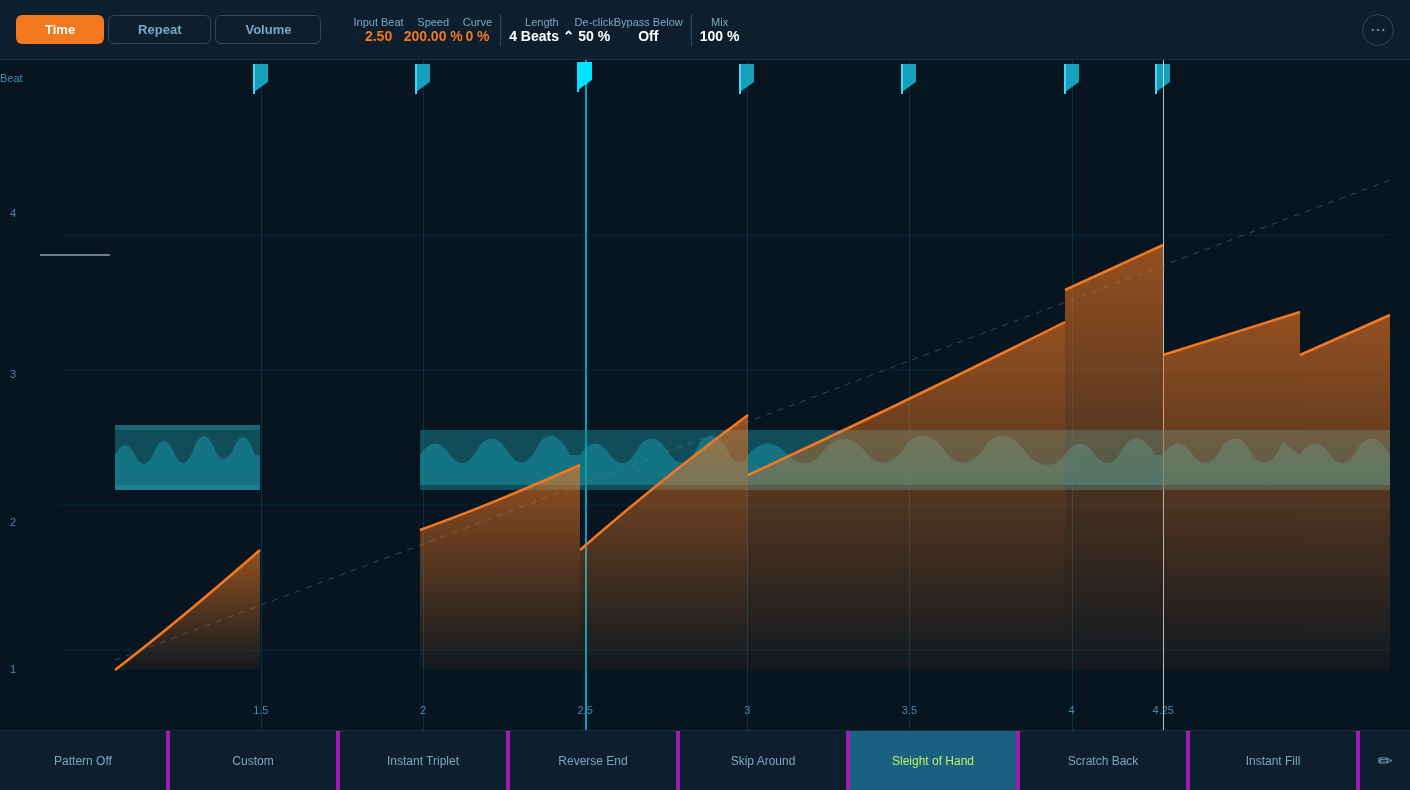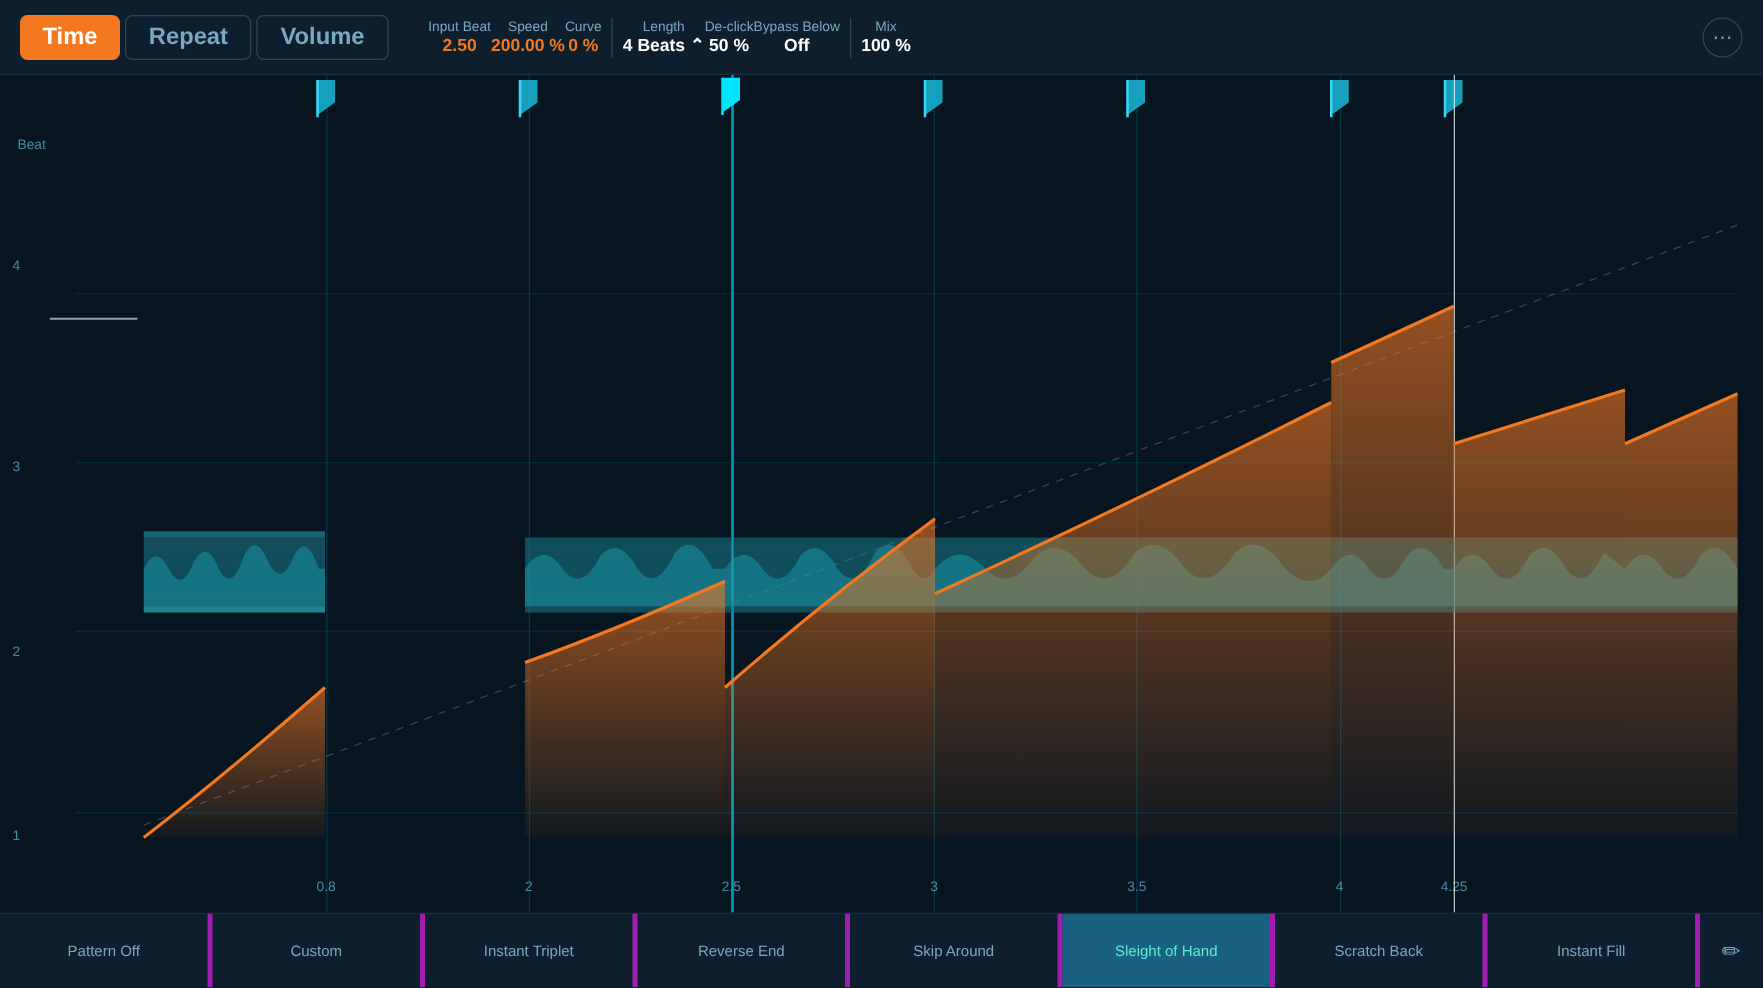--- a/index.html
+++ b/index.html
@@ -20,25 +20,25 @@
       align-items: center;
       padding: 0 16px;
       border-bottom: 1px solid #1a3040;
       gap: 8px;
     }
     .tab-group {
       display: flex;
       gap: 4px;
     }
     .tab-btn {
-      padding: 6px 18px;
+      padding: 6px 29px;
       border-radius: 6px;
       border: none;
       cursor: pointer;
-      font-size: 19px;
+      font-size: 13px;
       font-weight: 600;
     }
     .tab-btn.active {
       background: #f47820;
       color: #fff;
     }
     .tab-btn.inactive {
       background: transparent;
       color: #7aa8c0;
       border: 1px solid #2a4a5a;
@@ -100,24 +100,23 @@
       position: absolute;
       top: 0; left: 0;
       width: 100%;
       height: 100%;
     }
 
     
     .beat-label {
       position: absolute;
       top: 12px;
-      left: 14px;
+      left: 0;
       font-size: 11px;
       color: #4a8aaa;
-      margin-top: 38px;
     }
 
     
     .y-axis-num {
       position: absolute;
       left: 10px;
       font-size: 11px;
       color: #4a8aaa;
     }
 
@@ -147,21 +146,21 @@
       color: #7aa8c0;
       cursor: pointer;
       border: none;
       background: transparent;
       border-right: 4px solid #a21caf;
       font-weight: 500;
       transition: background 0.15s;
     }
     .preset-btn.active {
       background: #1a6080;
-      color: #5eead4;
+      color: #bef264;
     }
     .edit-btn {
       width: 50px;
       display: flex;
       align-items: center;
       justify-content: center;
       background: transparent;
       border: none;
       color: #7aa8c0;
       cursor: pointer;
@@ -226,21 +225,21 @@
 
 <div class="main-area">
 
   <span class="beat-label">Beat</span>
 
   <span class="y-axis-num" style="top:22%;">4</span>
   <span class="y-axis-num" style="top:46%;">3</span>
   <span class="y-axis-num" style="top:68%;">2</span>
   <span class="y-axis-num" style="top:90%;">1</span>
 
-  <span class="x-axis-num" style="left:18.5%;">0.8</span>
+  <span class="x-axis-num" style="left:18.5%;">1.5</span>
   <span class="x-axis-num" style="left:30%;">2</span>
   <span class="x-axis-num" style="left:41.5%;">2.5</span>
   <span class="x-axis-num" style="left:53%;">3</span>
   <span class="x-axis-num" style="left:64.5%;">3.5</span>
   <span class="x-axis-num" style="left:76%;">4</span>
   <span class="x-axis-num" style="left:82.5%;">4.25</span>
 
   <div style="position:absolute;left:18.5%;top:0;bottom:0;width:1px;background:rgba(0,180,220,0.2);"></div>
 
   <svg style="position:absolute;left:calc(18.5% - 9px);top:4px;" width="18" height="30">

